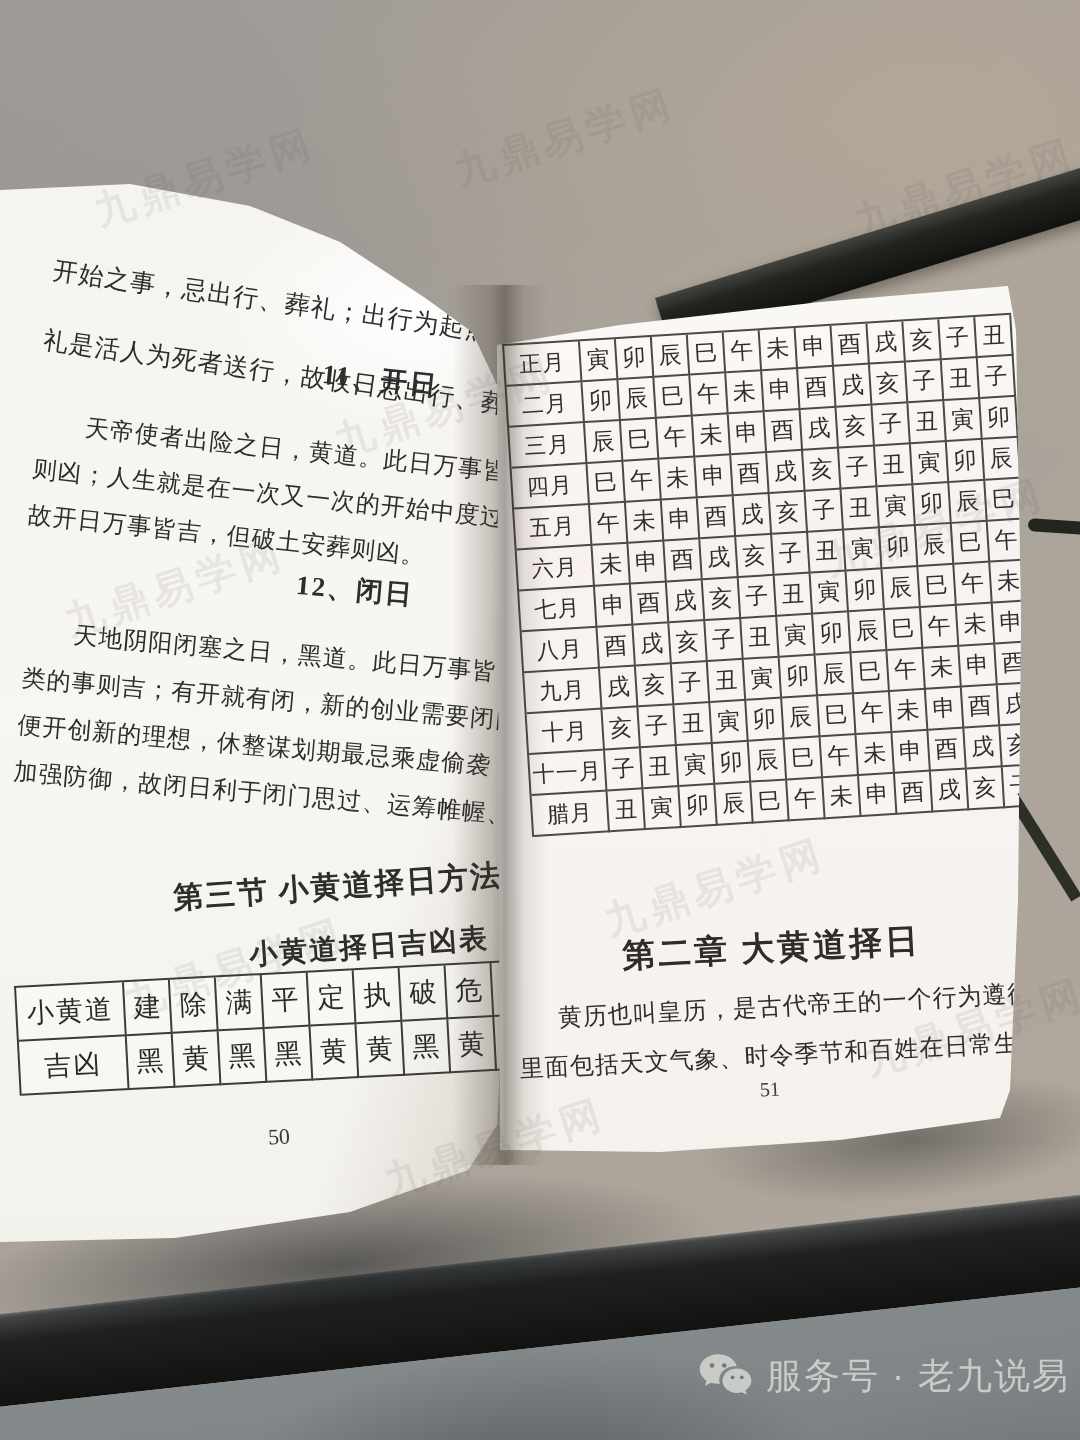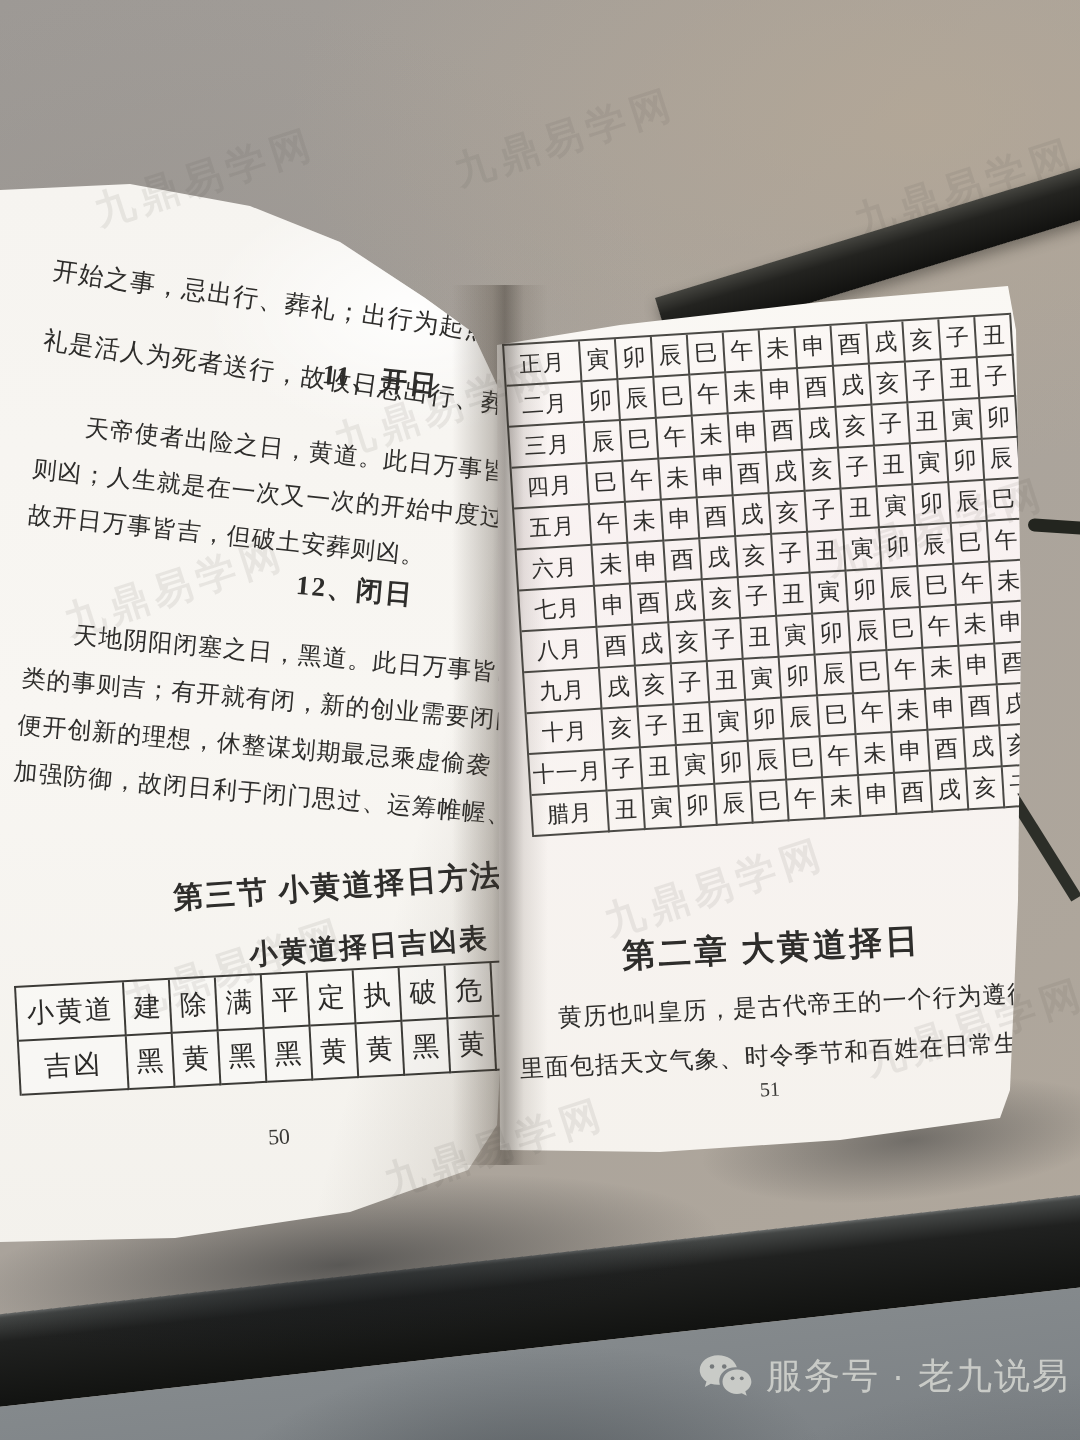--- a/index.html
+++ b/index.html
@@ -82,21 +82,21 @@
     display:flex;align-items:center;justify-content:center;font-size:23px;color:#2f2e2c;}
   .mt-month{width:74px;font-size:22px;letter-spacing:1px;}
   .h-ch2{left:133px;top:664px;font-weight:bold;font-size:33px;letter-spacing:3px;transform:rotate(-3deg);transform-origin:left top;}
   .pr{left:28px;top:726px;width:515px;transform:rotate(-3deg);transform-origin:left top;line-height:49px;font-size:24px;}
   .pr .tline:first-child{text-indent:1.7em;}
   .pn51{left:272px;top:808px;transform:rotate(-3deg);font-size:20px;}
   
   .wm-layer{position:absolute;inset:0;pointer-events:none;}
   .wm{position:absolute;font-size:40px;letter-spacing:6px;color:#4f4b45;opacity:.09;
     transform:rotate(-18deg);white-space:nowrap;font-family:"Liberation Sans",sans-serif;font-weight:bold;}
-  .footer{position:absolute;left:698px;top:1352px;display:flex;align-items:flex-end;gap:12px;
+  .footer{position:absolute;left:698px;top:1352px;display:flex;align-items:flex-start;gap:12px;
     color:#c9cbc7;font-family:"Liberation Sans",sans-serif;}
   .footer-text{font-size:36px;letter-spacing:2px;}
   .wechat-icon{width:56px;height:48px;}
 </style>
 </head>
 <body>
 
 <div class="scene">
 
   <div class="top-bar"></div>

